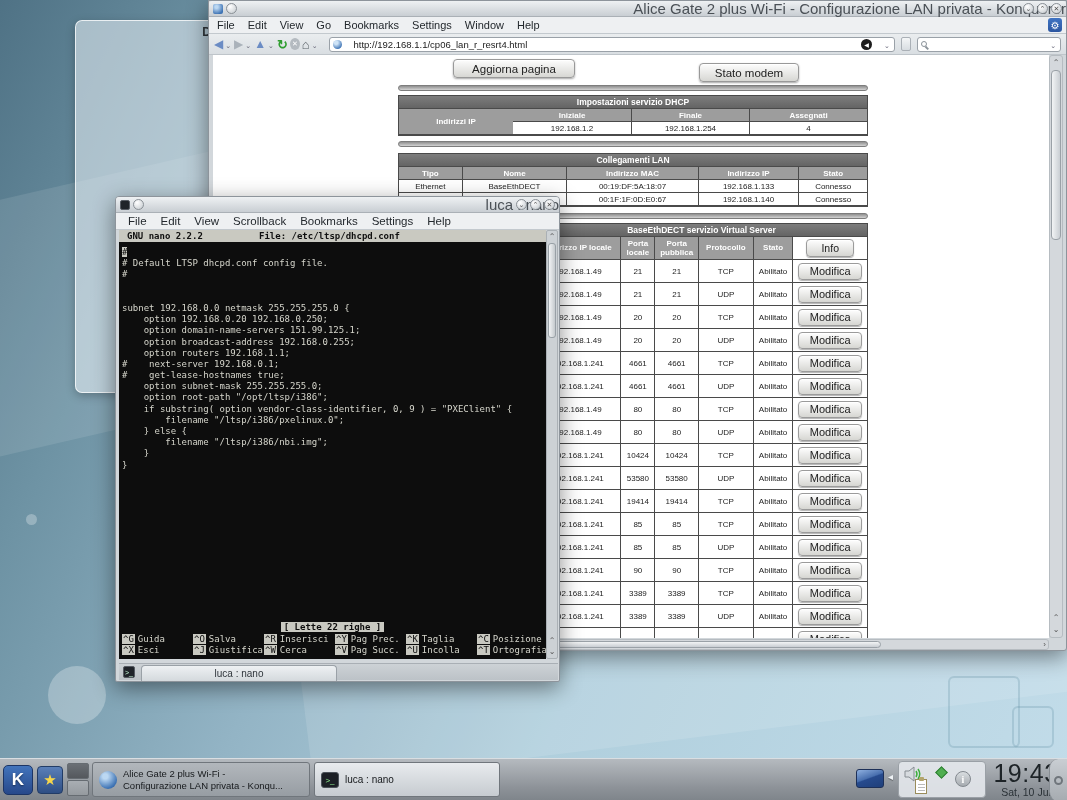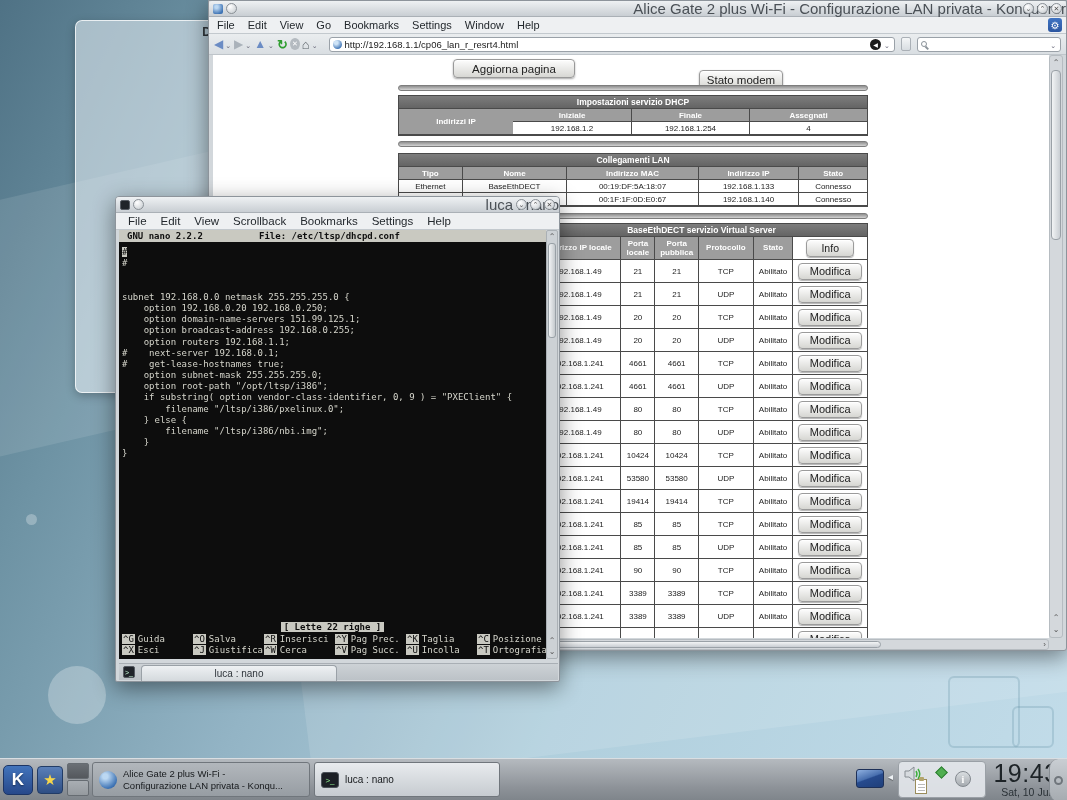--- a/index.html
+++ b/index.html
@@ -48,21 +48,21 @@
     border-radius:3px;color:#fff;font-size:10px;display:flex;align-items:center;justify-content:center}
   .ktoolbar{position:absolute;left:0;right:0;top:33px;height:21px;background:linear-gradient(#eaedef,#d9dee2);
     border-bottom:1px solid #bfc5ca;display:flex;align-items:center;padding:0 5px;gap:2px}
   .tico{font-size:12px;line-height:1;display:inline-block}
   .chev{font-size:7px;color:#667;margin:4px 1px 0 0}
   .ico-back{color:#6b8cc4}.ico-fwd{color:#aab2ba}.ico-up{color:#6b8cc4}
   .ico-reload{color:#2f9e2f;font-weight:bold;font-size:13px}
   .ico-stop{width:12px;height:12px;border-radius:50%;background:#b4bac0;color:#fff;font-size:7px;display:inline-flex;align-items:center;justify-content:center}
   .ico-home{color:#5a6268;font-size:13px}
   .urlbox{position:relative;margin-left:8px;width:685px;height:15px;background:#fff;border:1px solid #9aa1a8;border-radius:3px;
-    display:flex;align-items:center;padding:0 3px;gap:3px}
+    display:flex;align-items:center;padding:0 3px;gap:12px}
   .urlbox input{flex:1;border:none;outline:none;font-size:9.5px;color:#222;background:transparent;padding:0}
   .favicon{width:9px;height:9px;border-radius:50%;background:radial-gradient(circle at 35% 30%,#cfe4f7 20%,#3f74b5 75%)}
   .clear-ico{width:11px;height:11px;border-radius:50%;background:#1c1c1c;color:#fff;font-size:6px;display:flex;align-items:center;justify-content:center}
   .mini-btn{width:12px;height:14px;border:1px solid #aab0b6;border-radius:2px;background:linear-gradient(#f4f6f7,#d8dde1);margin-left:4px}
   .searchbox{position:relative;margin-left:4px;flex:1;height:15px;background:#fff;border:1px solid #9aa1a8;border-radius:3px;
     display:flex;align-items:center;padding:0 3px;gap:3px}
   .searchbox input{flex:1;border:none;outline:none;font-size:9px;background:transparent;padding:0}
   .mag{width:6px;height:6px;border:1.5px solid #8b939a;border-radius:50%;position:relative}
   .mag::after{content:"";position:absolute;width:4px;height:1.5px;background:#8b939a;transform:rotate(45deg);right:-3px;bottom:-2px}
 
@@ -72,21 +72,21 @@
   .sarrow{position:absolute;left:0;right:0;text-align:center;font-size:8px;color:#555;line-height:12px}
   .hscroll{position:absolute;left:4px;top:638px;width:836px;height:11px;background:#d4d8dc;border:1px solid #b6bcc1;border-radius:3px}
   .hthumb{position:absolute;top:1px;bottom:1px;left:12px;width:655px;background:linear-gradient(#f2f4f5,#c9ced3);border:1px solid #9aa1a7;border-radius:4px}
   .harrow{position:absolute;top:0;font-size:8px;color:#555;line-height:10px}
 
   
   .pbig{position:absolute;height:19px;border:1px solid #999;border-radius:4px;
     background:linear-gradient(#fdfdfd,#d7d7d3);box-shadow:0 1px 2px rgba(0,0,0,0.35), inset 0 1px 0 #fff;
     font-size:11.5px;color:#222;font-family:"Liberation Sans",sans-serif}
   .btn-refresh{left:240px;top:4px;width:122px}
-  .btn-modem{left:486px;top:15px;width:84px}
+  .btn-modem{left:486px;top:8px;width:100px}
   .divider{position:absolute;width:470px;height:6px;border-radius:3px;
     background:linear-gradient(#8f8f8f,#d2d2d2);border:1px solid #7d7d7d}
   .rtbl{position:absolute;border:1px solid #4a4a4a;font-size:8px}
   .rtitle{height:13px;background:linear-gradient(#7d7d7d,#646464);color:#fff;font-weight:bold;
     display:flex;align-items:center;justify-content:center;font-size:8.5px;border-bottom:1px solid #4a4a4a}
   .trow{display:flex}
   .cell{border-left:1px solid #4a4a4a;border-bottom:1px solid #4a4a4a;display:flex;align-items:center;justify-content:center;
     text-align:center;color:#222;background:#fff;overflow:hidden}
   .cell:first-child{border-left:none}
   .hcell{background:#9d9d9d;color:#fff;font-weight:bold}
@@ -544,20 +544,21 @@
       </div>
 
     <div class="term-screen">
       <div class="nano-head">
         <span class="nano-app">GNU nano 2.2.2</span>
         <span class="nano-file">File: /etc/ltsp/dhcpd.conf</span>
       </div>
       <div class="nano-text">
 
       <div class="t-line"><span class="cursor">#</span></div>
+          <div class="t-line"># Default LTSP dhcpd.conf config file.</div>
           <div class="t-line">#</div>
           <div class="t-line"></div>
           <div class="t-line"></div>
           <div class="t-line">subnet 192.168.0.0 netmask 255.255.255.0 {</div>
           <div class="t-line">    option 192.168.0.20 192.168.0.250;</div>
           <div class="t-line">    option domain-name-servers 151.99.125.1;</div>
           <div class="t-line">    option broadcast-address 192.168.0.255;</div>
           <div class="t-line">    option routers 192.168.1.1;</div>
           <div class="t-line">#    next-server 192.168.0.1;</div>
           <div class="t-line">#    get-lease-hostnames true;</div>

